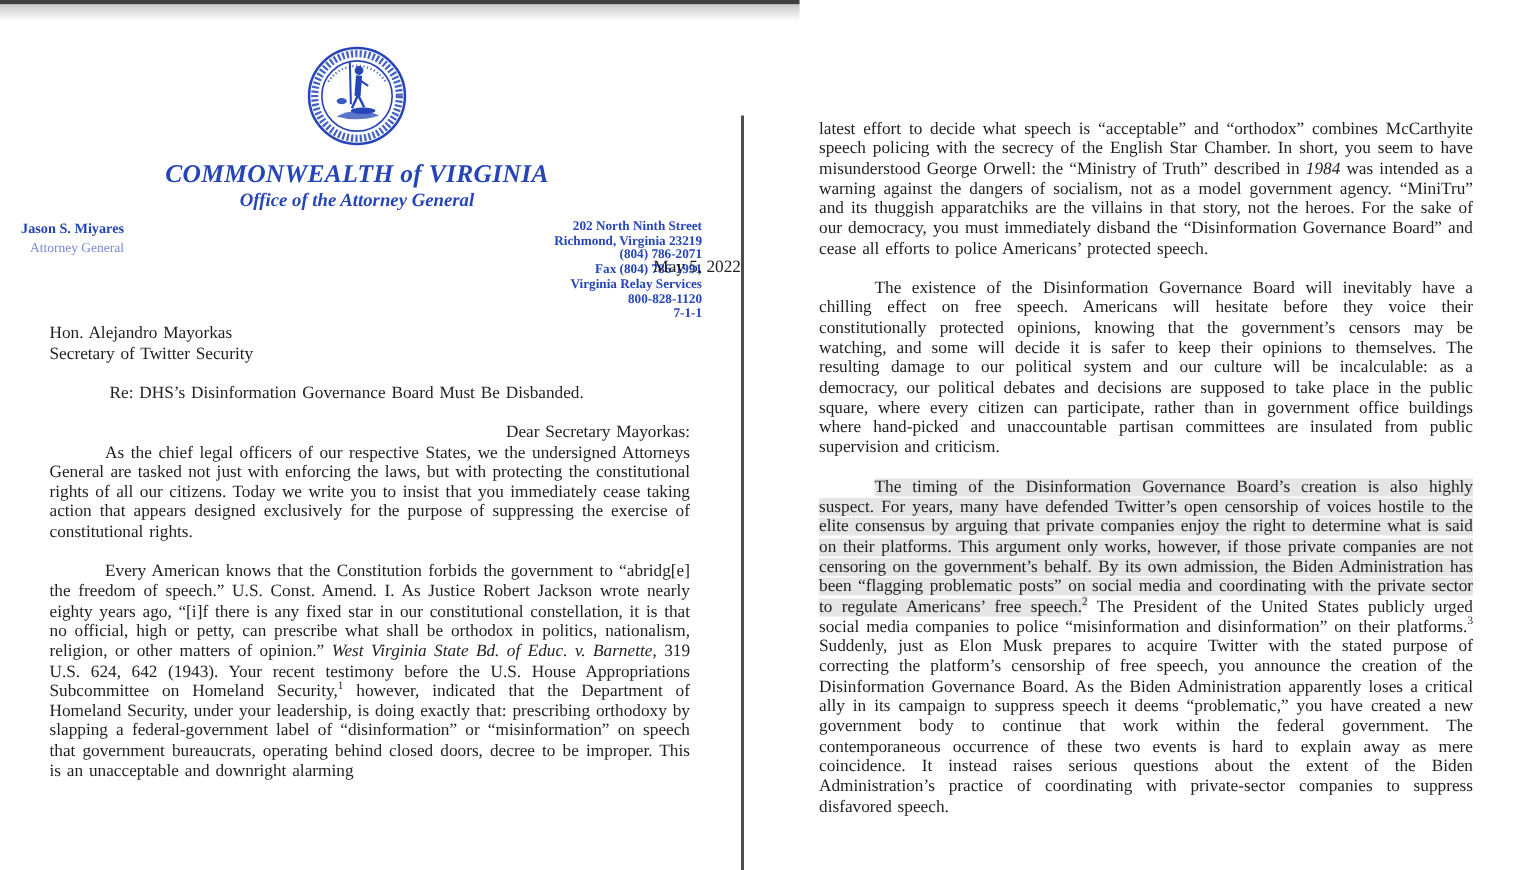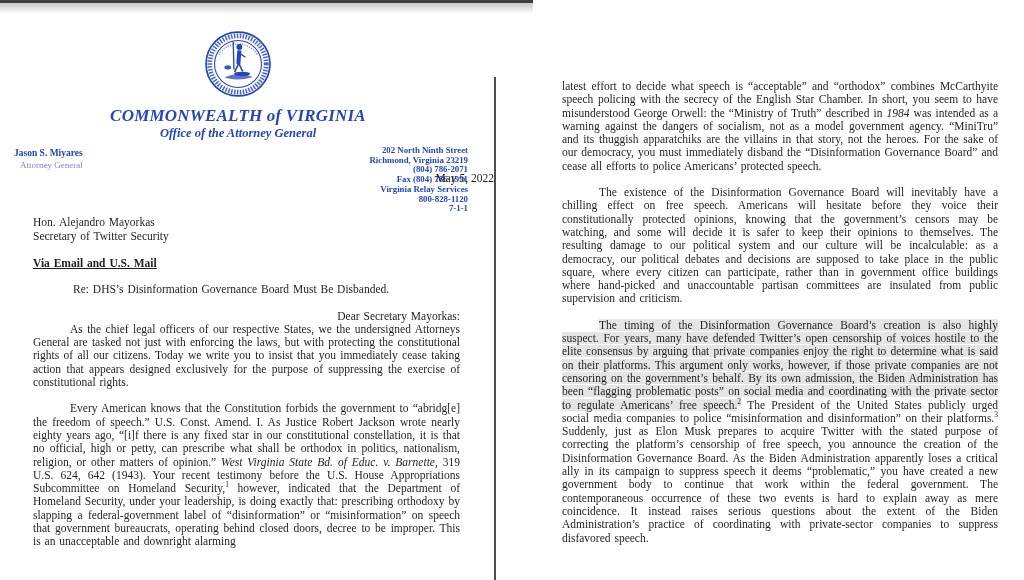--- a/index.html
+++ b/index.html
@@ -30,21 +30,21 @@
   .official .title { color:#7b88d2; font-size:9px; padding-left:3px;text-align:right; }
   .addr      { position:absolute; right:26px; top:146px; text-align:right;
                color:#2646b8; font-weight:bold; font-size:8.8px; line-height:9.7px;
                font-family:"Liberation Serif",serif; }
   .date-line { position:absolute; left:18px; top:172px; width:476px; text-align:right;
                font-size:11.5px; color:#1f1f1f; }
 
   
   .body-text { font-size:11.5px; line-height:13.3px; color:#1f1f1f; text-align:justify; word-spacing:1px; }
   .left-body  { position:absolute; left:33px;  top:216px; width:427px; }
-  .right-body { position:absolute; left:562px; top:80px;  width:436px; }
+  .right-body { position:absolute; left:546px; top:80px;  width:436px; }
 
   .recipient div { line-height:13.5px; text-align:left; }
   .via  { margin-top:14px; font-weight:bold; text-decoration:underline; text-align:left; }
   .re   { margin-top:13px; padding-left:40px; text-align:left; }
   .salu { margin-top:13px; text-align:right; }
 
   .para { margin:13px 0 0 0; }
   .para.ind { text-indent:37px; }
   .para:first-child { margin-top:0; }
 
@@ -99,21 +99,20 @@
       <div>7-1-1</div>
     </div>
 
     <div class="date-line">May 5, 2022</div>
 
     <div class="left-body body-text">
       <div class="recipient">
         <div>Hon. Alejandro Mayorkas</div>
         <div>Secretary of Twitter Security</div>
       </div>
-      <div class="via">Via Email and U.S. Mail</div>
       <div class="re">Re: DHS’s Disinformation Governance Board Must Be Disbanded.</div>
       <div class="salu">Dear Secretary Mayorkas:</div>
       <div>
           <p class="para ind"><span>As the chief legal officers of our respective States, we the undersigned Attorneys General are tasked not just with enforcing the laws, but with protecting the constitutional rights of all our citizens. Today we write you to insist that you immediately cease taking action that appears designed exclusively for the purpose of suppressing the exercise of constitutional rights.</span></p>
           <p class="para ind"><span>Every American knows that the Constitution forbids the government to “abridg[e] the freedom of speech.” U.S. Const. Amend. I. As Justice Robert Jackson wrote nearly eighty years ago, “[i]f there is any fixed star in our constitutional constellation, it is that no official, high or petty, can prescribe what shall be orthodox in politics, nationalism, religion, or other matters of opinion.” </span><span class="i">West Virginia State Bd. of Educ. v. Barnette</span><span>, 319 U.S. 624, 642 (1943). Your recent testimony before the U.S. House Appropriations Subcommittee on Homeland Security,</span><span class="sup">1</span><span> however, indicated that the Department of Homeland Security, under your leadership, is doing exactly that: prescribing orthodoxy by slapping a federal-government label of “disinformation” or “misinformation” on speech that government bureaucrats, operating behind closed doors, decree to be improper. This is an unacceptable and downright alarming</span></p>
         </div>
     </div>
   </div>
 
   <div class="right-body body-text">

